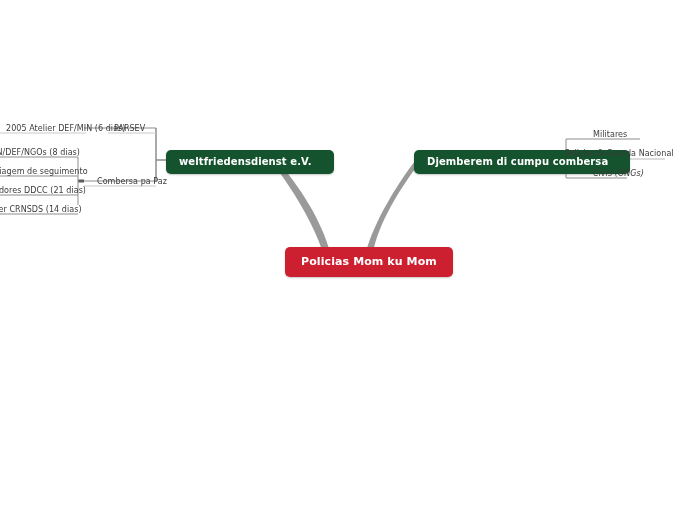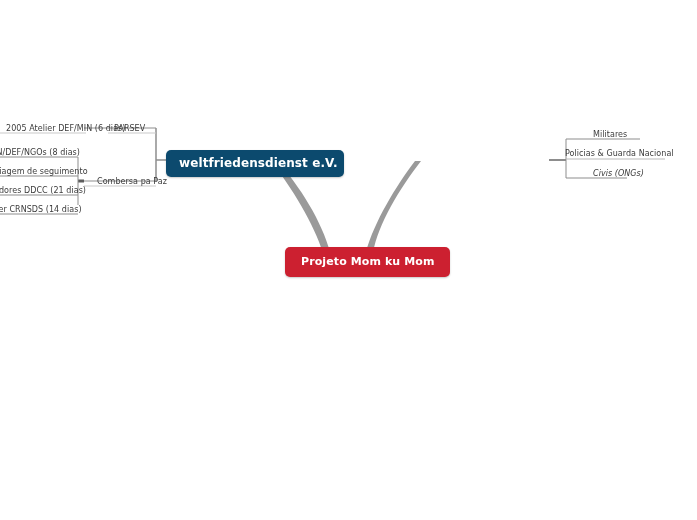--- a/index.html
+++ b/index.html
@@ -31,25 +31,25 @@
   .node-root {
     background: #cc2030;
     color: #ffffff;
     border-radius: 5px;
     font-size: 11px;
     padding: 8px 16px 9px 16px;
     text-align: center;
     box-shadow: 0 1px 2px rgba(0,0,0,0.22);
   }
   .node-branch {
-    background: #0c4a6e;
+    background: #14532d;
     color: #ffffff;
     border-radius: 5px;
-    font-size: 12px;
-    padding: 6px 6px 7px 13px;
+    font-size: 10px;
+    padding: 6px 22px 7px 13px;
     text-align: center;
     box-shadow: 0 1px 2px rgba(0,0,0,0.22);
   }
   .leaf {
     position: absolute;
     box-sizing: border-box;
     white-space: nowrap;
     font-size: 8px;
     color: #3b3b3b;
     font-weight: normal;
@@ -100,24 +100,25 @@
     <line x1="78" y1="195" x2="0" y2="195" stroke="#8d8d8d" stroke-width="1"></line>
     <line x1="78" y1="214" x2="0" y2="214" stroke="#8d8d8d" stroke-width="1"></line>
 
     <line x1="549" y1="160" x2="566" y2="160" stroke="#8d8d8d" stroke-width="2"></line>
     <line x1="566" y1="139" x2="566" y2="178" stroke="#8d8d8d" stroke-width="1"></line>
     <line x1="566" y1="139" x2="640" y2="139" stroke="#8d8d8d" stroke-width="1"></line>
     <line x1="566" y1="159" x2="665" y2="159" stroke="#b9b9b9" stroke-width="1"></line>
     <line x1="566" y1="178" x2="627" y2="178" stroke="#8d8d8d" stroke-width="1"></line>
   </svg>
 
-  <div class="node node-root" style="left:285px; top:247px;">Projeto Mom ku Mom</div>
+  <div class="node node-root" style="left:285px; top:247px;">Policias Mom ku Mom</div>
 
   <div class="node node-branch" style="left:166px; top:150px;">weltfriedensdienst e.V.</div>
 
+  <div class="node node-branch" style="left:414px; top:150px;">Djemberem di cumpu combersa</div>
 
   <div class="leaf leaf-left" style="left:6px; top:124px;">2005 Atelier DEF/MIN (6 dias)</div>
 
   <div class="leaf leaf-left" style="left:114px; top:124px;">PARSEV</div>
 
   <div class="leaf leaf-left" style="left:91px; top:177px;padding-left:6px;">Combersa pa Paz</div>
 
   <div class="leaf leaf-left" style="left:-6px; top:148px;">IN/DEF/NGOs (8 dias)</div>
 
   <div class="leaf leaf-left" style="left:-6px; top:167px;">Viagem de seguimento</div>

